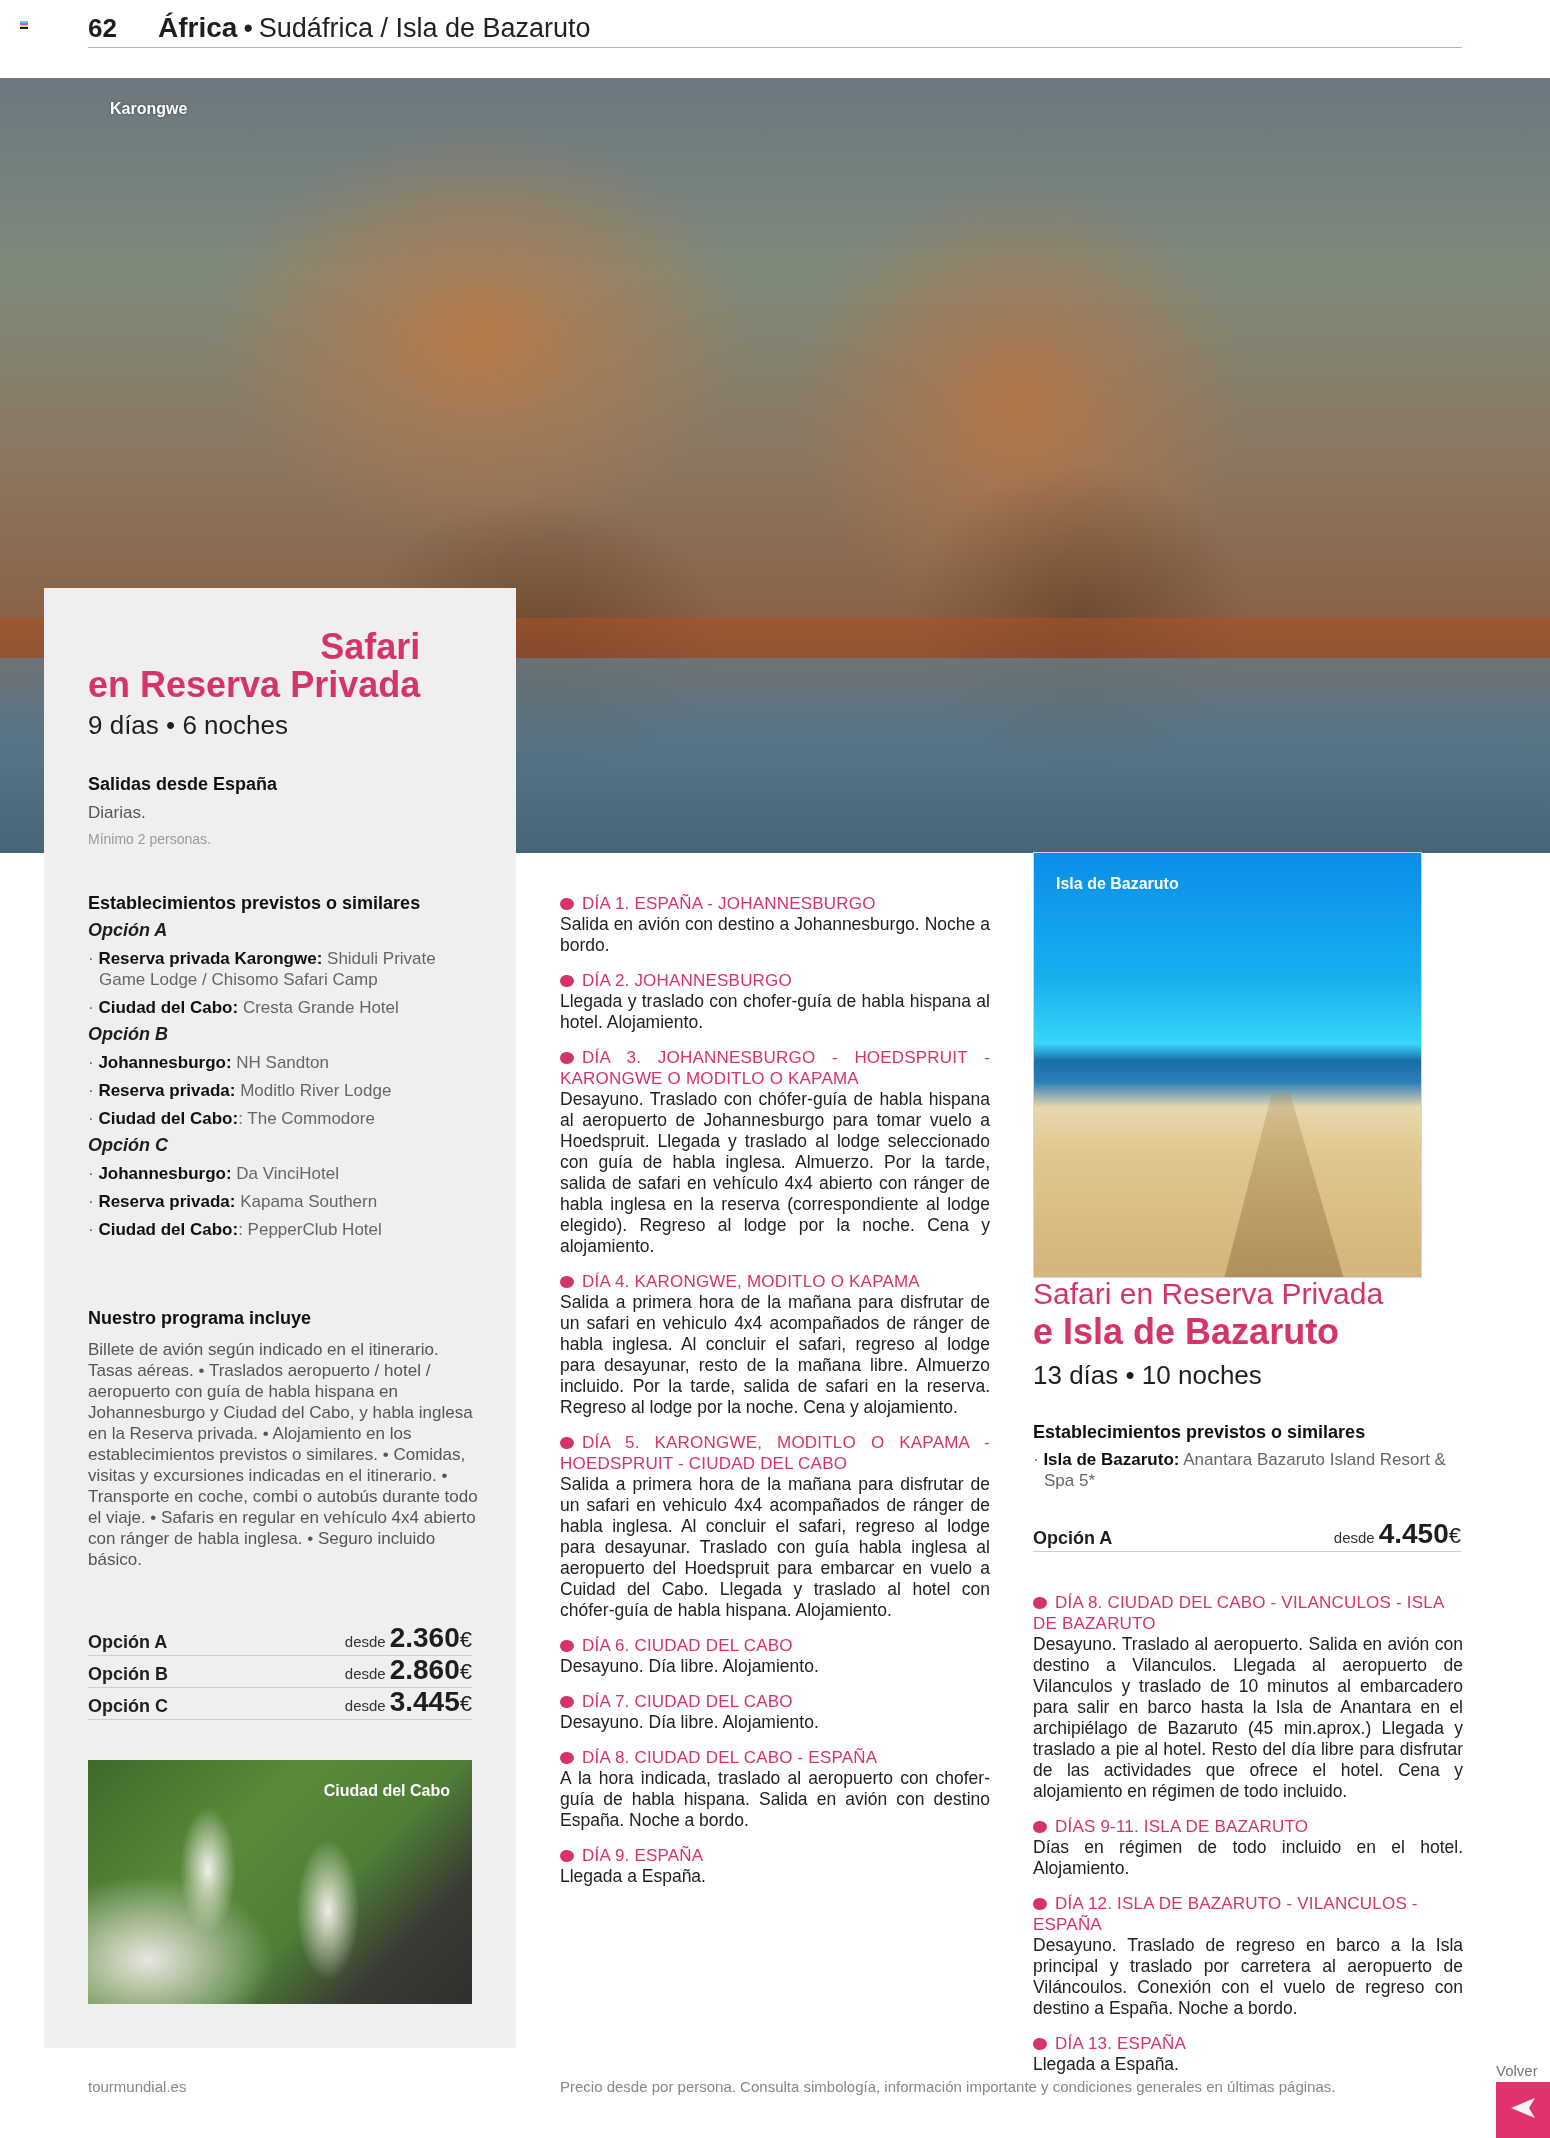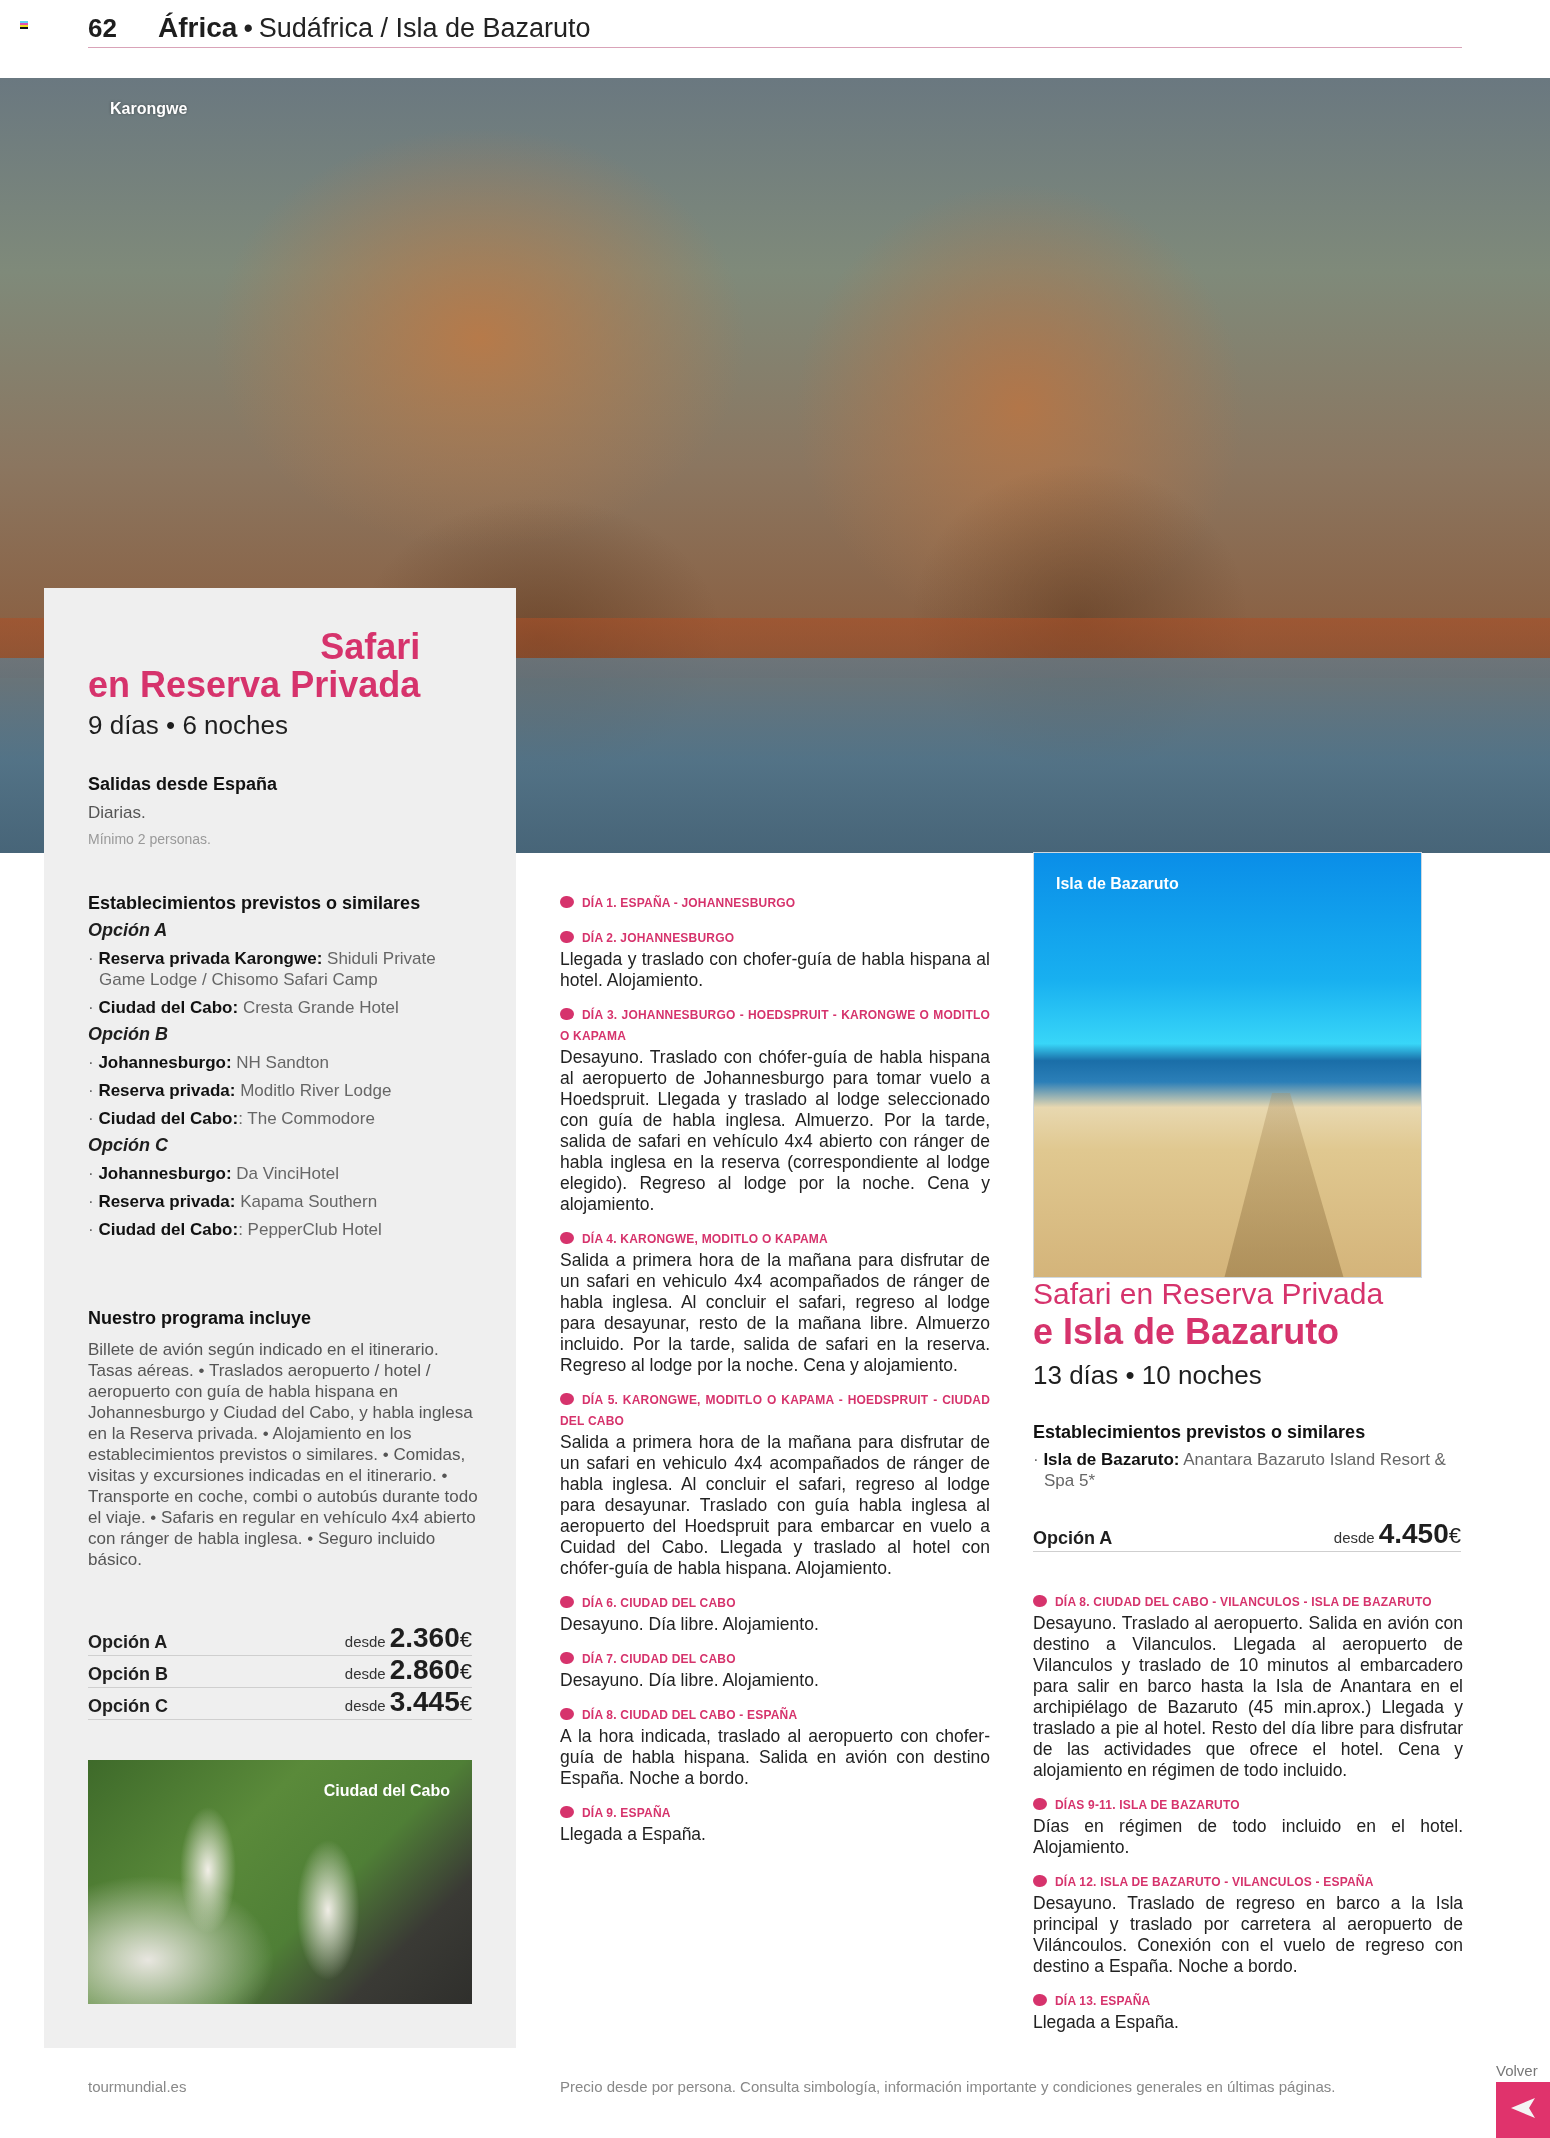--- a/index.html
+++ b/index.html
@@ -53,21 +53,21 @@
   .photo-penguins { position: absolute; left: 88px; top: 1760px; width: 384px; height: 244px; overflow: hidden;
     background:
       radial-gradient(ellipse 40px 90px at 120px 110px, #f2efe8, transparent 70%),
       radial-gradient(ellipse 45px 100px at 240px 150px, #f0ede6, transparent 70%),
       radial-gradient(ellipse 180px 120px at 60px 200px, #e8e6e0, transparent 70%),
       linear-gradient(135deg, #3e6a2a 0%, #5a8a3a 35%, #4f7f36 60%, #3a3a35 80%, #2f2f2c 100%); }
   .photo-penguins .caption { position: absolute; right: 22px; top: 22px; color: #fff; font-weight: bold; font-size: 16px; }
 
   .itin { position: absolute; width: 430px; }
   .itin .day { margin-bottom: 14px; }
-  .itin .dh { color: #d6336c; font-weight: bold; font-size: 12px; line-height: 21px; letter-spacing: 0.2px; }
+  .itin .dh { color: #d6336c; font-weight: normal; font-size: 17px; line-height: 21px; letter-spacing: 0.2px; }
   .itin .dh .bullet { display: inline-block; width: 14px; height: 12px; background: #d6336c; border-radius: 6px 50% 50% 6px; margin-right: 8px; vertical-align: -1px; }
   .itin .dt { font-size: 17.5px; line-height: 21px; color: #222; text-align: justify; }
   .itin-mid { left: 560px; top: 893px; }
   .itin-right { left: 1033px; top: 1592px; }
 
   .photo-island { position: absolute; left: 1033px; top: 852px; width: 389px; height: 426px; overflow: hidden; border: 1px solid #cfd8e0;
     background:
       linear-gradient(180deg, #0a8ee8 0%, #18b0f0 30%, #38d6f8 45%, #1a6ea8 49%, #2b7fb8 54%, #e8d8b0 60%, #e0c890 70%, #d4b47a 100%); }
   .photo-island .caption { position: absolute; left: 22px; top: 22px; color: #fff; font-weight: bold; font-size: 16px; }
   .photo-island .ridge { position: absolute; left: 190px; top: 240px; width: 120px; height: 186px; background: linear-gradient(180deg, rgba(170,140,90,0.3), rgba(150,120,70,0.6)); clip-path: polygon(40% 0, 55% 0, 100% 100%, 0 100%); }
@@ -167,20 +167,21 @@
   </div>
 </div>
 
 <div class="photo-penguins">
   <div class="caption">Ciudad del Cabo</div>
 </div>
 
 <div class="itin itin-mid">
   <div class="day">
       <div class="dh"><span class="bullet"></span><span>DÍA 1. ESPAÑA - JOHANNESBURGO</span></div>
+      <div class="dt">Salida en avión con destino a Johannesburgo. Noche a bordo.</div>
     </div>
   <div class="day">
       <div class="dh"><span class="bullet"></span><span>DÍA 2. JOHANNESBURGO</span></div>
       <div class="dt">Llegada y traslado con chofer-guía de habla hispana al hotel. Alojamiento.</div>
     </div>
   <div class="day">
       <div class="dh" style="text-align:justify"><span class="bullet"></span><span>DÍA 3. JOHANNESBURGO - HOEDSPRUIT - KARONGWE O MODITLO O KAPAMA</span></div>
       <div class="dt">Desayuno. Traslado con chófer-guía de habla hispana al aeropuerto de Johannesburgo para tomar vuelo a Hoedspruit. Llegada y traslado al lodge seleccionado con guía de habla inglesa. Almuerzo. Por la tarde, salida de safari en vehículo 4x4 abierto con ránger de habla inglesa en la reserva (correspondiente al lodge elegido). Regreso al lodge por la noche. Cena y alojamiento.</div>
     </div>
   <div class="day">

